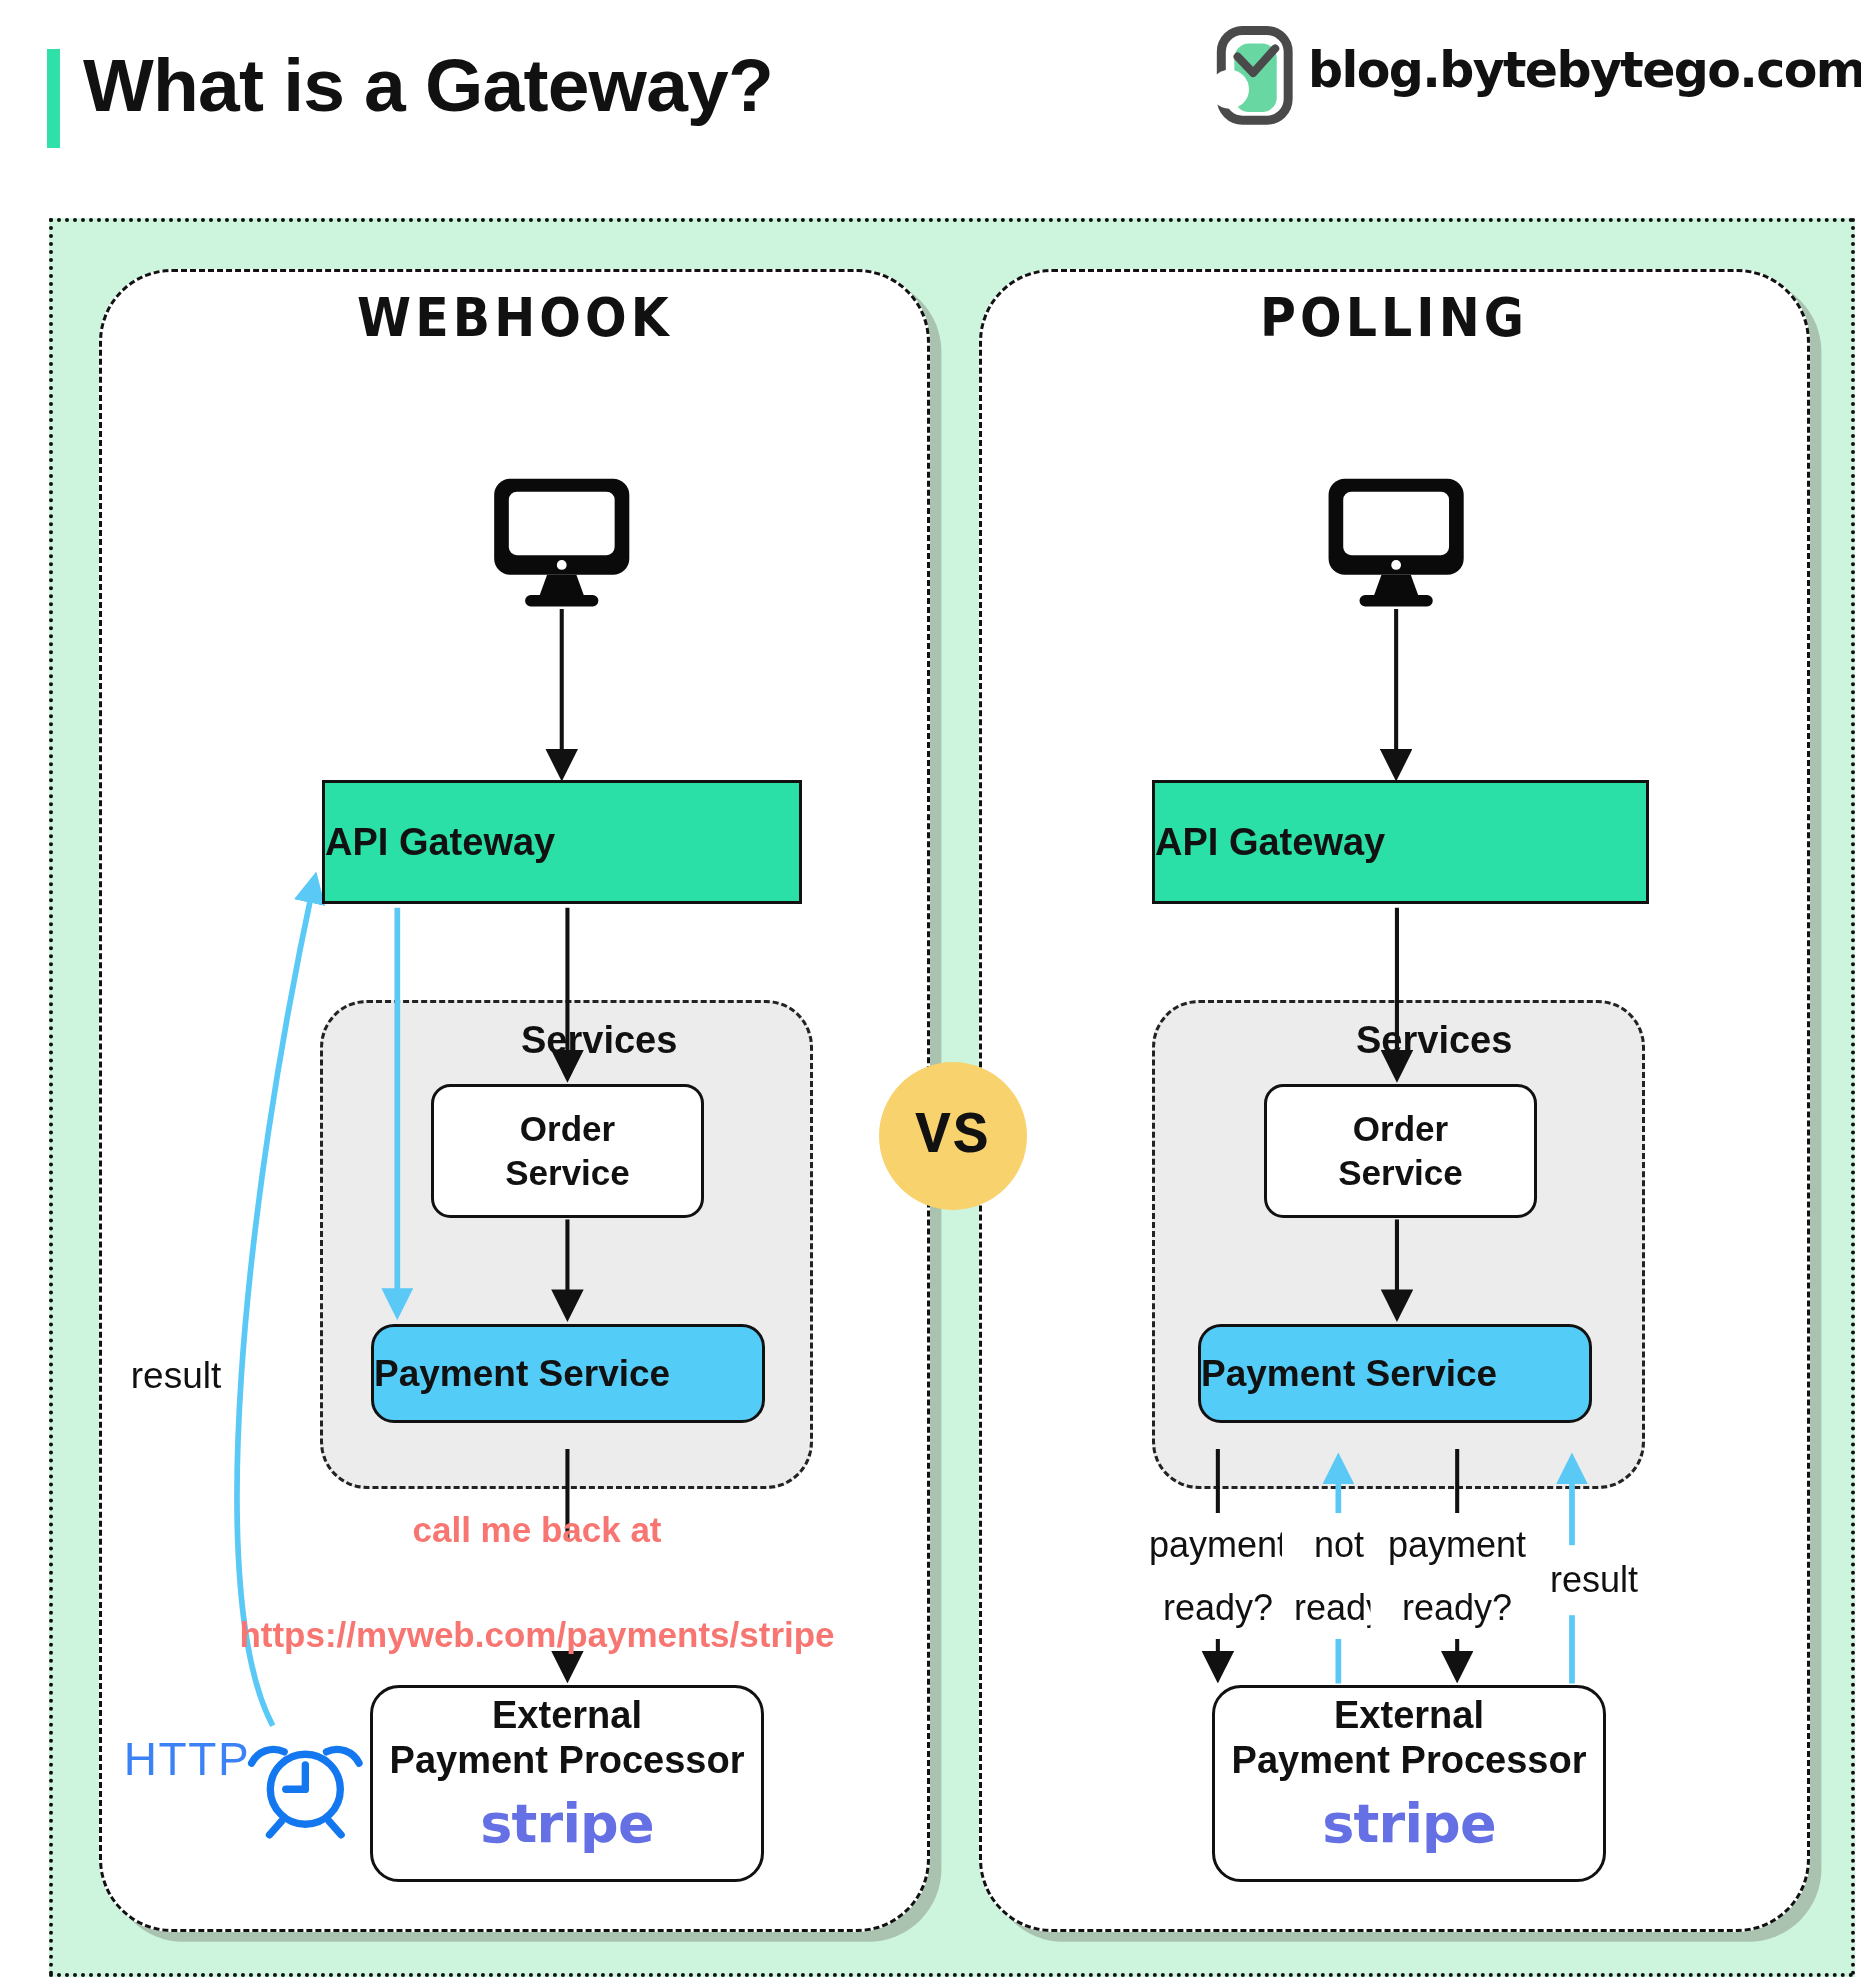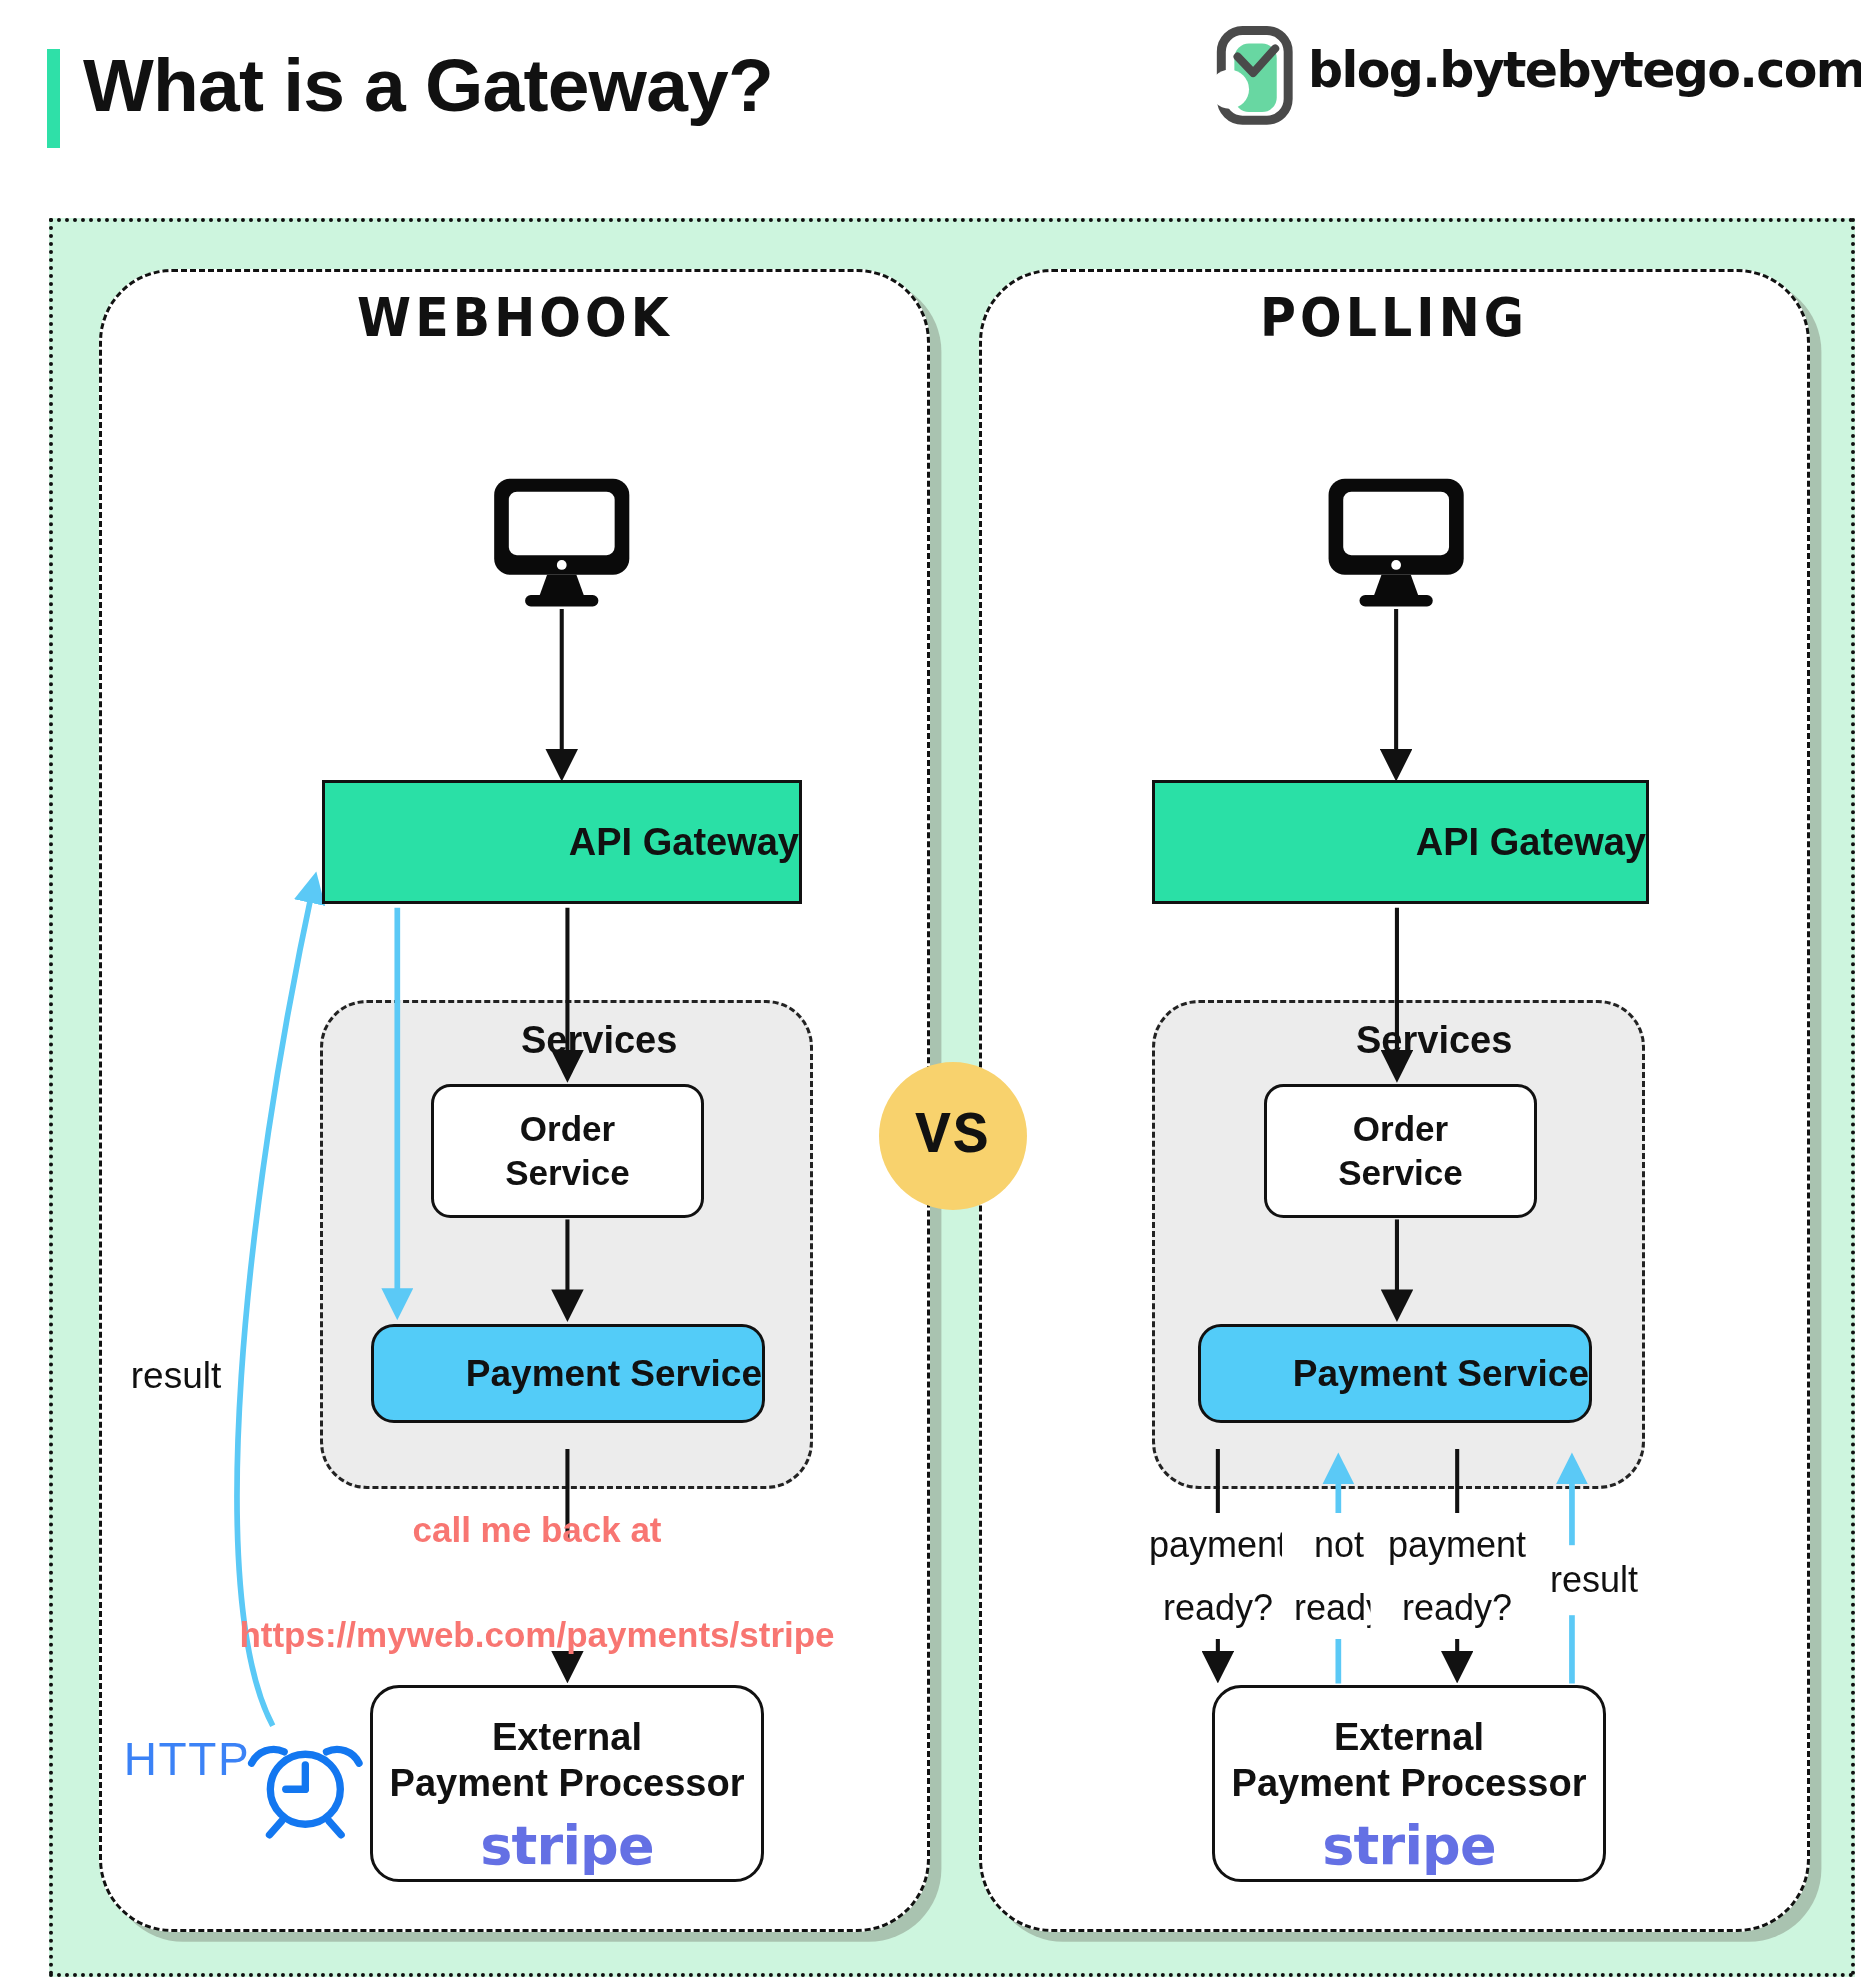--- a/index.html
+++ b/index.html
@@ -19,21 +19,21 @@
   
   .panel{width:831px;height:1663px;background:#ffffff;border:3.3px dashed #111;
          border-radius:73px;box-sizing:border-box;top:269px;
          box-shadow:11.4px 9.8px 0 #a9c3b0;}
   .panel.left{left:99px;}
   .panel.right{left:979px;}
   .panel-title{top:318px;font-size:49px;font-weight:800;color:#111;
                font-family:"DejaVu Sans",sans-serif;text-transform:uppercase;
                letter-spacing:4.1px;white-space:nowrap;transform:translate(-50%,-50%) scaleY(1.08);}
   
-  .node{box-sizing:border-box;display:flex;align-items:center;justify-content:flex-end;
+  .node{box-sizing:border-box;display:flex;align-items:center;justify-content:flex-start;
         color:#111;font-weight:bold;}
   .api{width:480px;height:124px;background:#2ae0a6;border:3.3px solid #111;font-size:38px;}
   .services{width:493px;height:489px;background:#ececec;border:3.3px dashed #222;
             border-radius:47px;box-sizing:border-box;}
   .services-label{font-size:38px;font-weight:bold;color:#111;width:267px;}
   .order{width:273px;height:134px;background:#fff;border:3.3px solid #111;border-radius:19.5px;
          font-size:35px;text-align:center;line-height:1.25;}
   .order span{display:block;width:171px;margin:16px auto;}
   .payment{width:394px;height:99px;background:#53ccf8;border:3.3px solid #111;
            border-radius:23px;font-size:37px;}

